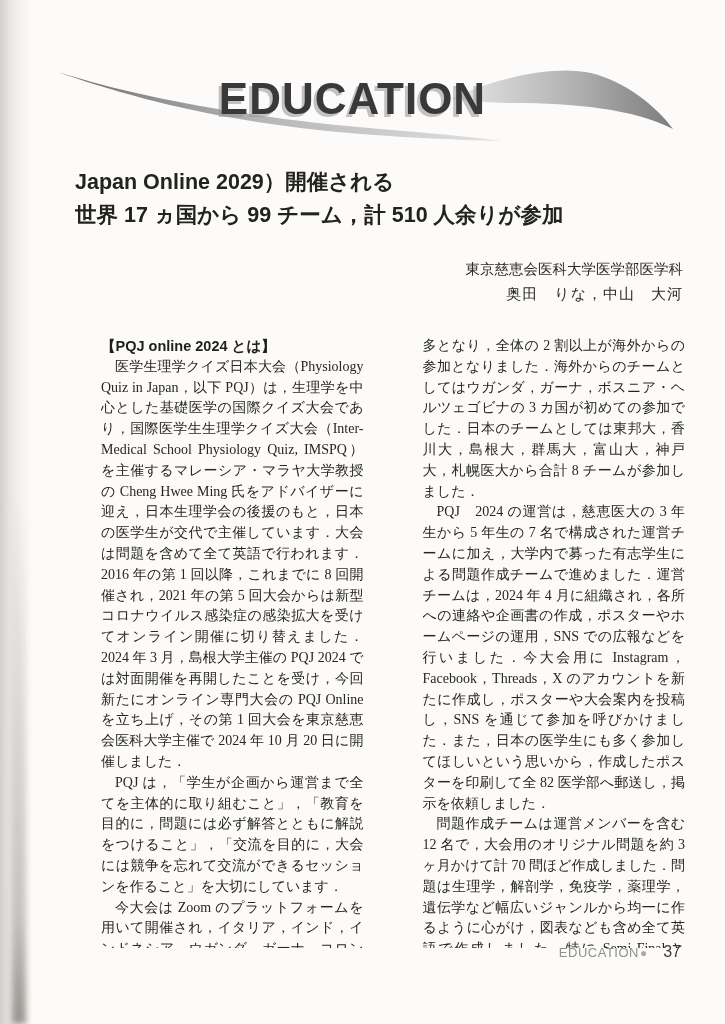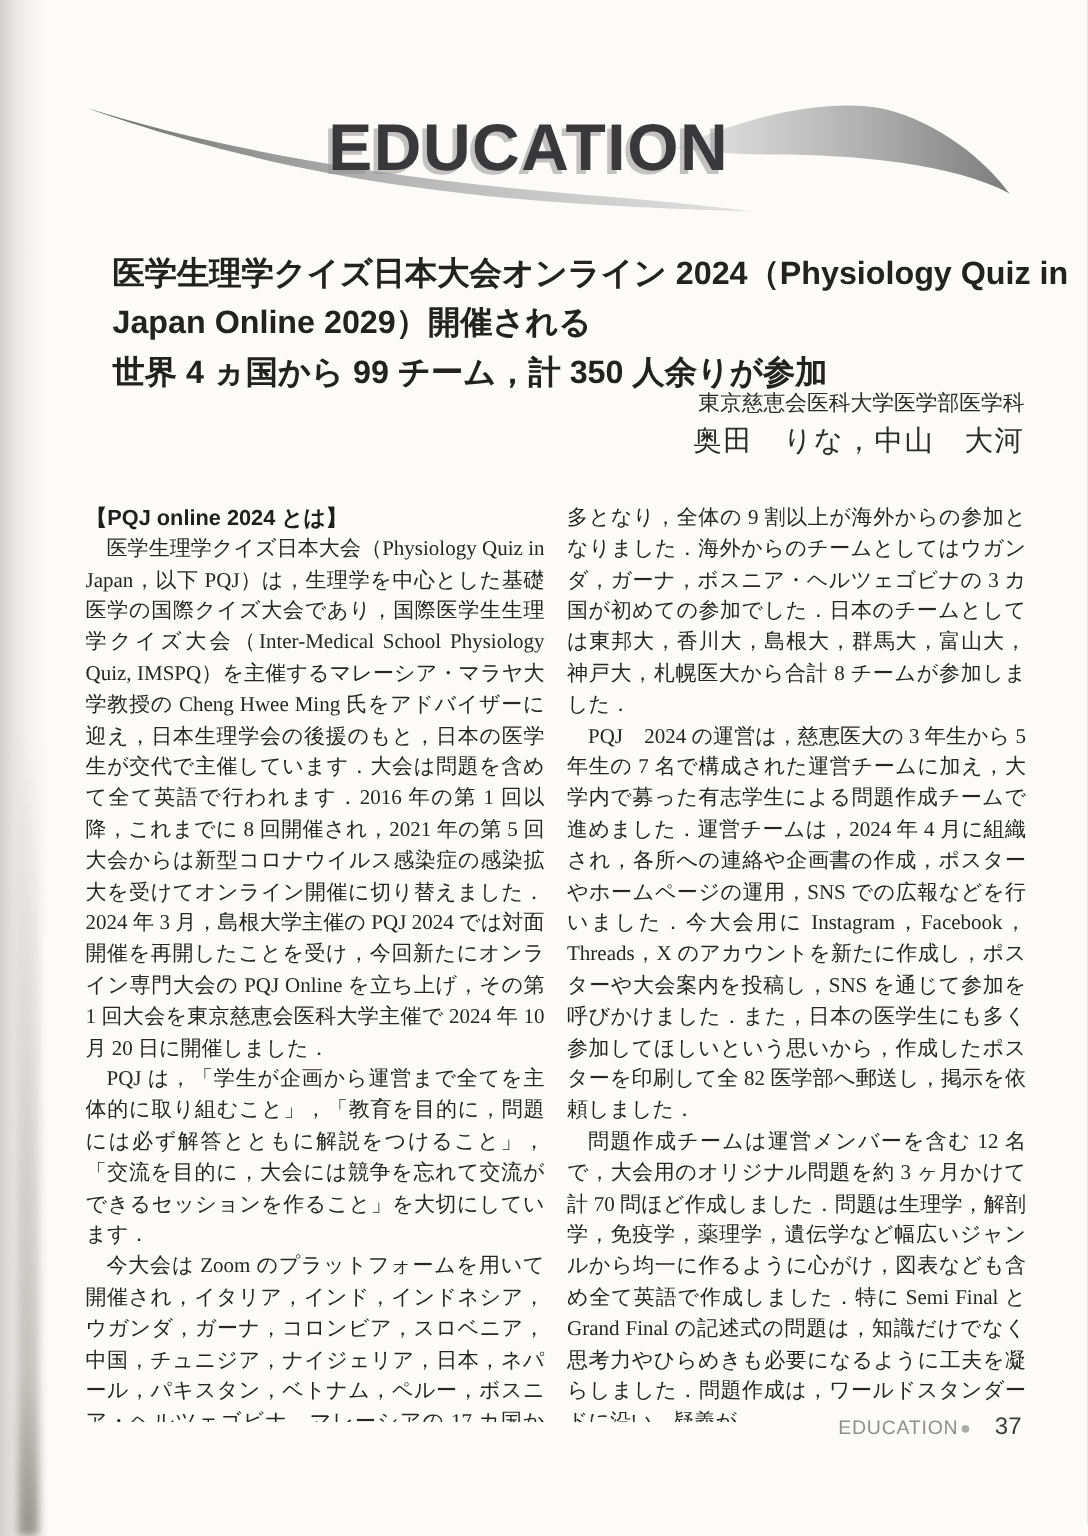--- a/index.html
+++ b/index.html
@@ -26,24 +26,24 @@
   
   .title-block{position:absolute;top:166px;left:75px;width:612px;}
   .title-line{
     font-family:"Liberation Sans","DejaVu Sans",sans-serif;
     font-size:21.5px;font-weight:700;line-height:33px;color:#222220;
     white-space:nowrap;
   }
   
   .byline{position:absolute;top:258px;right:42px;text-align:right;}
   .affiliation{font-size:14.5px;line-height:23px;color:#2b2b29;margin-left:44px;}
-  .authors{font-size:19px;line-height:27px;letter-spacing:1px;color:#2b2b29;}
+  .authors{font-size:15px;line-height:27px;letter-spacing:1px;color:#2b2b29;}
   
   .columns{position:absolute;top:336px;left:57px;width:628px;height:612px;display:flex;gap:15px;}
-  .col{width:306px;overflow:hidden;}
+  .col{width:306px;overflow:hidden;margin-left:44px;}
   .col p{margin:0;font-size:14px;line-height:20.8px;text-align:justify;text-indent:1em;color:#262624;}
   .col p.cont{text-indent:0;}
   .col h2{
     margin:0;font-family:"Liberation Sans","DejaVu Sans",sans-serif;
     font-size:14.5px;font-weight:700;line-height:20.8px;color:#1f1f1d;
   }
   .col h2.gap-above{margin-top:20.8px;}
   
   .footer{position:absolute;top:943px;right:44px;display:flex;align-items:baseline;
     font-family:"Liberation Sans","DejaVu Sans",sans-serif;}
@@ -75,39 +75,38 @@
       </defs>
       <path d="M8,10 C90,36 200,56 330,67 C380,71 422,75 452,79
                C380,77 298,73 228,63 C138,51 58,28 8,10 Z" fill="url(#gL)"></path>
       <path d="M400,37 C450,14 506,3 541,11 C576,20 606,44 623,67
                C586,47 520,41 466,41 C440,41 418,39 400,37 Z" fill="url(#gR)"></path>
     </svg>
     <div class="banner-text">EDUCATION</div>
   </header>
 
   <section class="title-block">
-    <div class="title-line">医学生理学クイズ日本大会オンライン 2024（Physiology Quiz in</div>
     <div class="title-line">Japan Online 2029）開催される</div>
-    <div class="title-line">世界 4 ヵ国から 99 チーム，計 350 人余りが参加</div>
+    <div class="title-line">世界 17 ヵ国から 99 チーム，計 510 人余りが参加</div>
   </section>
 
   <section class="byline">
     <div class="affiliation">東京慈恵会医科大学医学部医学科</div>
     <div class="authors">奥田　りな，中山　大河</div>
   </section>
 
   <main class="columns">
     <div class="col">
       <h2>【PQJ online 2024 とは】</h2>
       <p>医学生理学クイズ日本大会（Physiology Quiz in Japan，以下 PQJ）は，生理学を中心とした基礎医学の国際クイズ大会であり，国際医学生生理学クイズ大会（Inter-Medical School Physiology Quiz, IMSPQ）を主催するマレーシア・マラヤ大学教授の Cheng Hwee Ming 氏をアドバイザーに迎え，日本生理学会の後援のもと，日本の医学生が交代で主催しています．大会は問題を含めて全て英語で行われます．2016 年の第 1 回以降，これまでに 8 回開催され，2021 年の第 5 回大会からは新型コロナウイルス感染症の感染拡大を受けてオンライン開催に切り替えました．2024 年 3 月，島根大学主催の PQJ 2024 では対面開催を再開したことを受け，今回新たにオンライン専門大会の PQJ Online を立ち上げ，その第 1 回大会を東京慈恵会医科大学主催で 2024 年 10 月 20 日に開催しました．</p>
       <p>PQJ は，「学生が企画から運営まで全てを主体的に取り組むこと」，「教育を目的に，問題には必ず解答とともに解説をつけること」，「交流を目的に，大会には競争を忘れて交流ができるセッションを作ること」を大切にしています．</p>
       <p>今大会は Zoom のプラットフォームを用いて開催され，イタリア，インド，インドネシア，ウガンダ，ガーナ，コロンビア，スロベニア，中国，チュニジア，ナイジェリア，日本，ネパール，パキスタン，ベトナム，ペルー，ボスニア・ヘルツェゴビナ，マレーシアの 17 カ国から 99 チーム 368 人が参加しました．今回は参加国数が PQJ 歴代最</p>
     </div>
     <div class="col">
-      <p class="cont">多となり，全体の 9 割以上が海外からの参加となりました．海外からのチームとしてはウガンダ，ガーナ，ボスニア・ヘルツェゴビナの 3 カ国が初めての参加でした．日本のチームとしては東邦大，香川大，島根大，群馬大，富山大，神戸大，札幌医大から合計 8 チームが参加しました．</p>
+      <p class="cont">多となり，全体の 2 割以上が海外からの参加となりました．海外からのチームとしてはウガンダ，ガーナ，ボスニア・ヘルツェゴビナの 3 カ国が初めての参加でした．日本のチームとしては東邦大，香川大，島根大，群馬大，富山大，神戸大，札幌医大から合計 8 チームが参加しました．</p>
       <p>PQJ　2024 の運営は，慈恵医大の 3 年生から 5 年生の 7 名で構成された運営チームに加え，大学内で募った有志学生による問題作成チームで進めました．運営チームは，2024 年 4 月に組織され，各所への連絡や企画書の作成，ポスターやホームページの運用，SNS での広報などを行いました．今大会用に Instagram，Facebook，Threads，X のアカウントを新たに作成し，ポスターや大会案内を投稿し，SNS を通じて参加を呼びかけました．また，日本の医学生にも多く参加してほしいという思いから，作成したポスターを印刷して全 82 医学部へ郵送し，掲示を依頼しました．</p>
       <p>問題作成チームは運営メンバーを含む 12 名で，大会用のオリジナル問題を約 3 ヶ月かけて計 70 問ほど作成しました．問題は生理学，解剖学，免疫学，薬理学，遺伝学など幅広いジャンルから均一に作るように心がけ，図表なども含め全て英語で作成しました．特に Semi Final と Grand Final の記述式の問題は，知識だけでなく思考力やひらめきも必要になるように工夫を凝らしました．問題作成は，ワールドスタンダードに沿い，疑義が</p>
     </div>
   </main>
 
   <footer class="footer">
     <span class="footer-section">EDUCATION</span>
     <span class="footer-bullet">●</span>
     <span class="footer-page">37</span>
   </footer>

